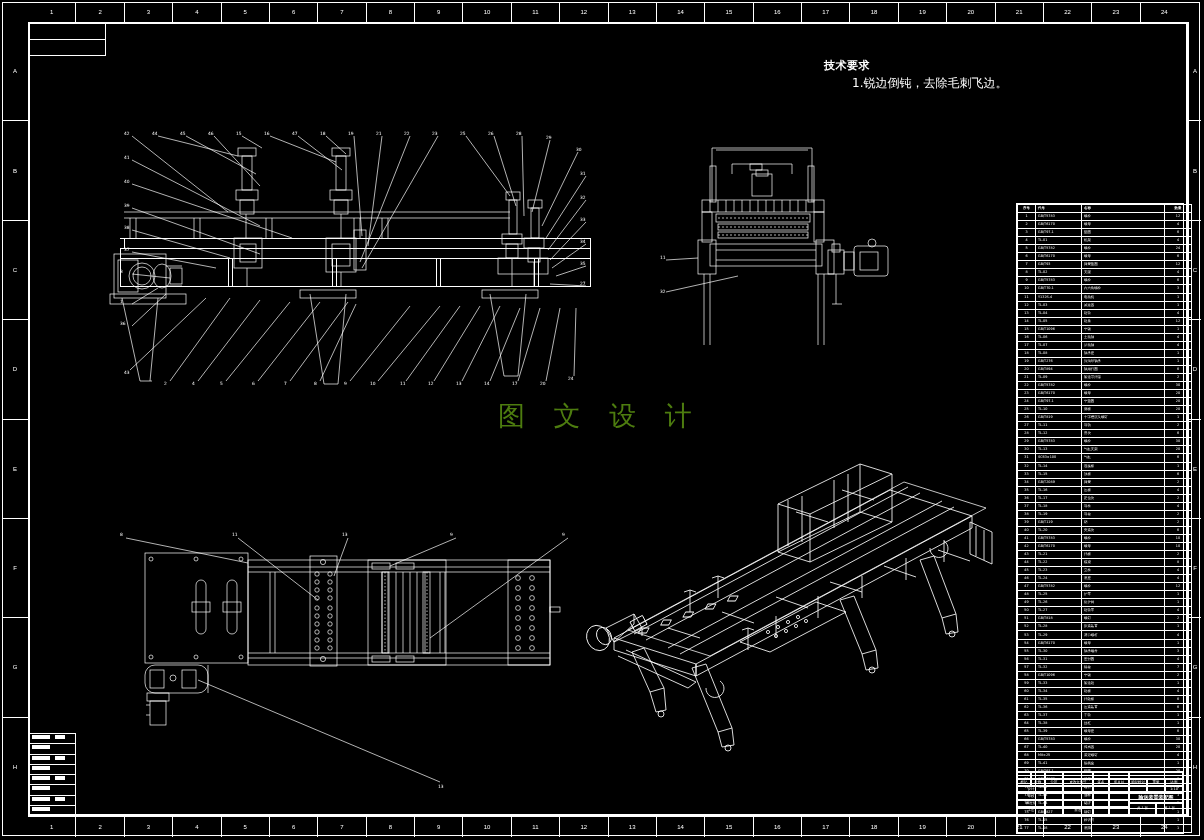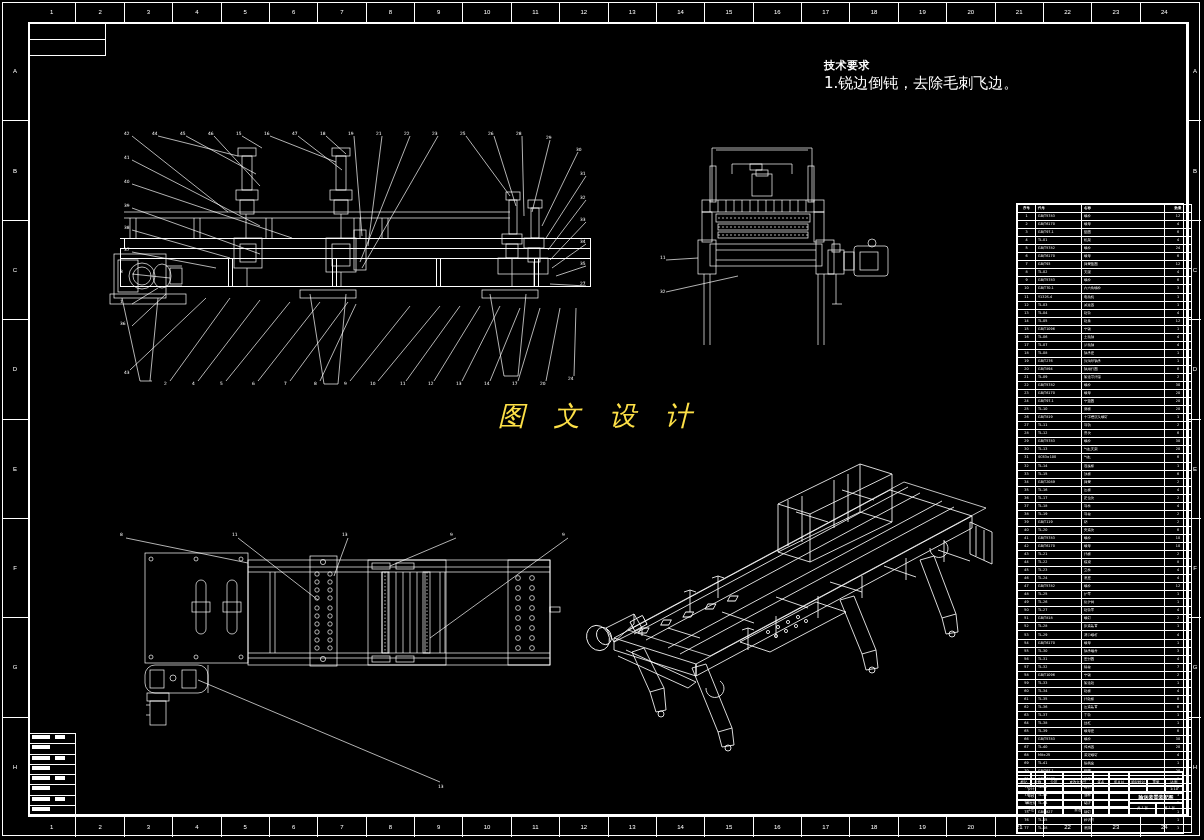--- a/index.html
+++ b/index.html
@@ -46,26 +46,26 @@
                          background:#fff;font-style:normal;}
   .margin-block .m-row u{position:absolute;left:26px;top:1px;width:10px;height:4px;
                          background:#fff;text-decoration:none;}
 
   
   .tech-note{position:absolute;left:824px;top:58px;width:372px;
              font-family:"DejaVu Sans","Liberation Sans",sans-serif;
              color:#fff;}
   .tech-note .tn-title{font-size:11px;font-weight:bold;letter-spacing:.5px;
                        margin-bottom:3px;}
-  .tech-note .tn-line{font-size:15px;line-height:15px;white-space:nowrap;}
+  .tech-note .tn-line{font-size:12px;line-height:15px;white-space:nowrap;margin-left:28px;}
 
   
   .watermark{position:absolute;left:498px;top:398px;
              font-family:"DejaVu Serif","Liberation Serif",serif;
-             font-size:27px;letter-spacing:10px;color:#fde047;white-space:nowrap;font-style:italic;}
+             font-size:27px;letter-spacing:10px;color:#4d7c0f;white-space:nowrap;}
 
   
   .parts-list{position:absolute;left:1016px;top:203px;width:168px;
               border:1px solid #fff;box-sizing:border-box;
               border-collapse:collapse;}
   .parts-list table{border-collapse:collapse;width:100%;table-layout:fixed;}
   .parts-list td,.parts-list th{border:1px solid #fff;height:7.05px;
               padding:0;font-size:3.4px;line-height:7px;color:#fff;
               overflow:hidden;white-space:nowrap;text-align:center;
               font-weight:normal;

